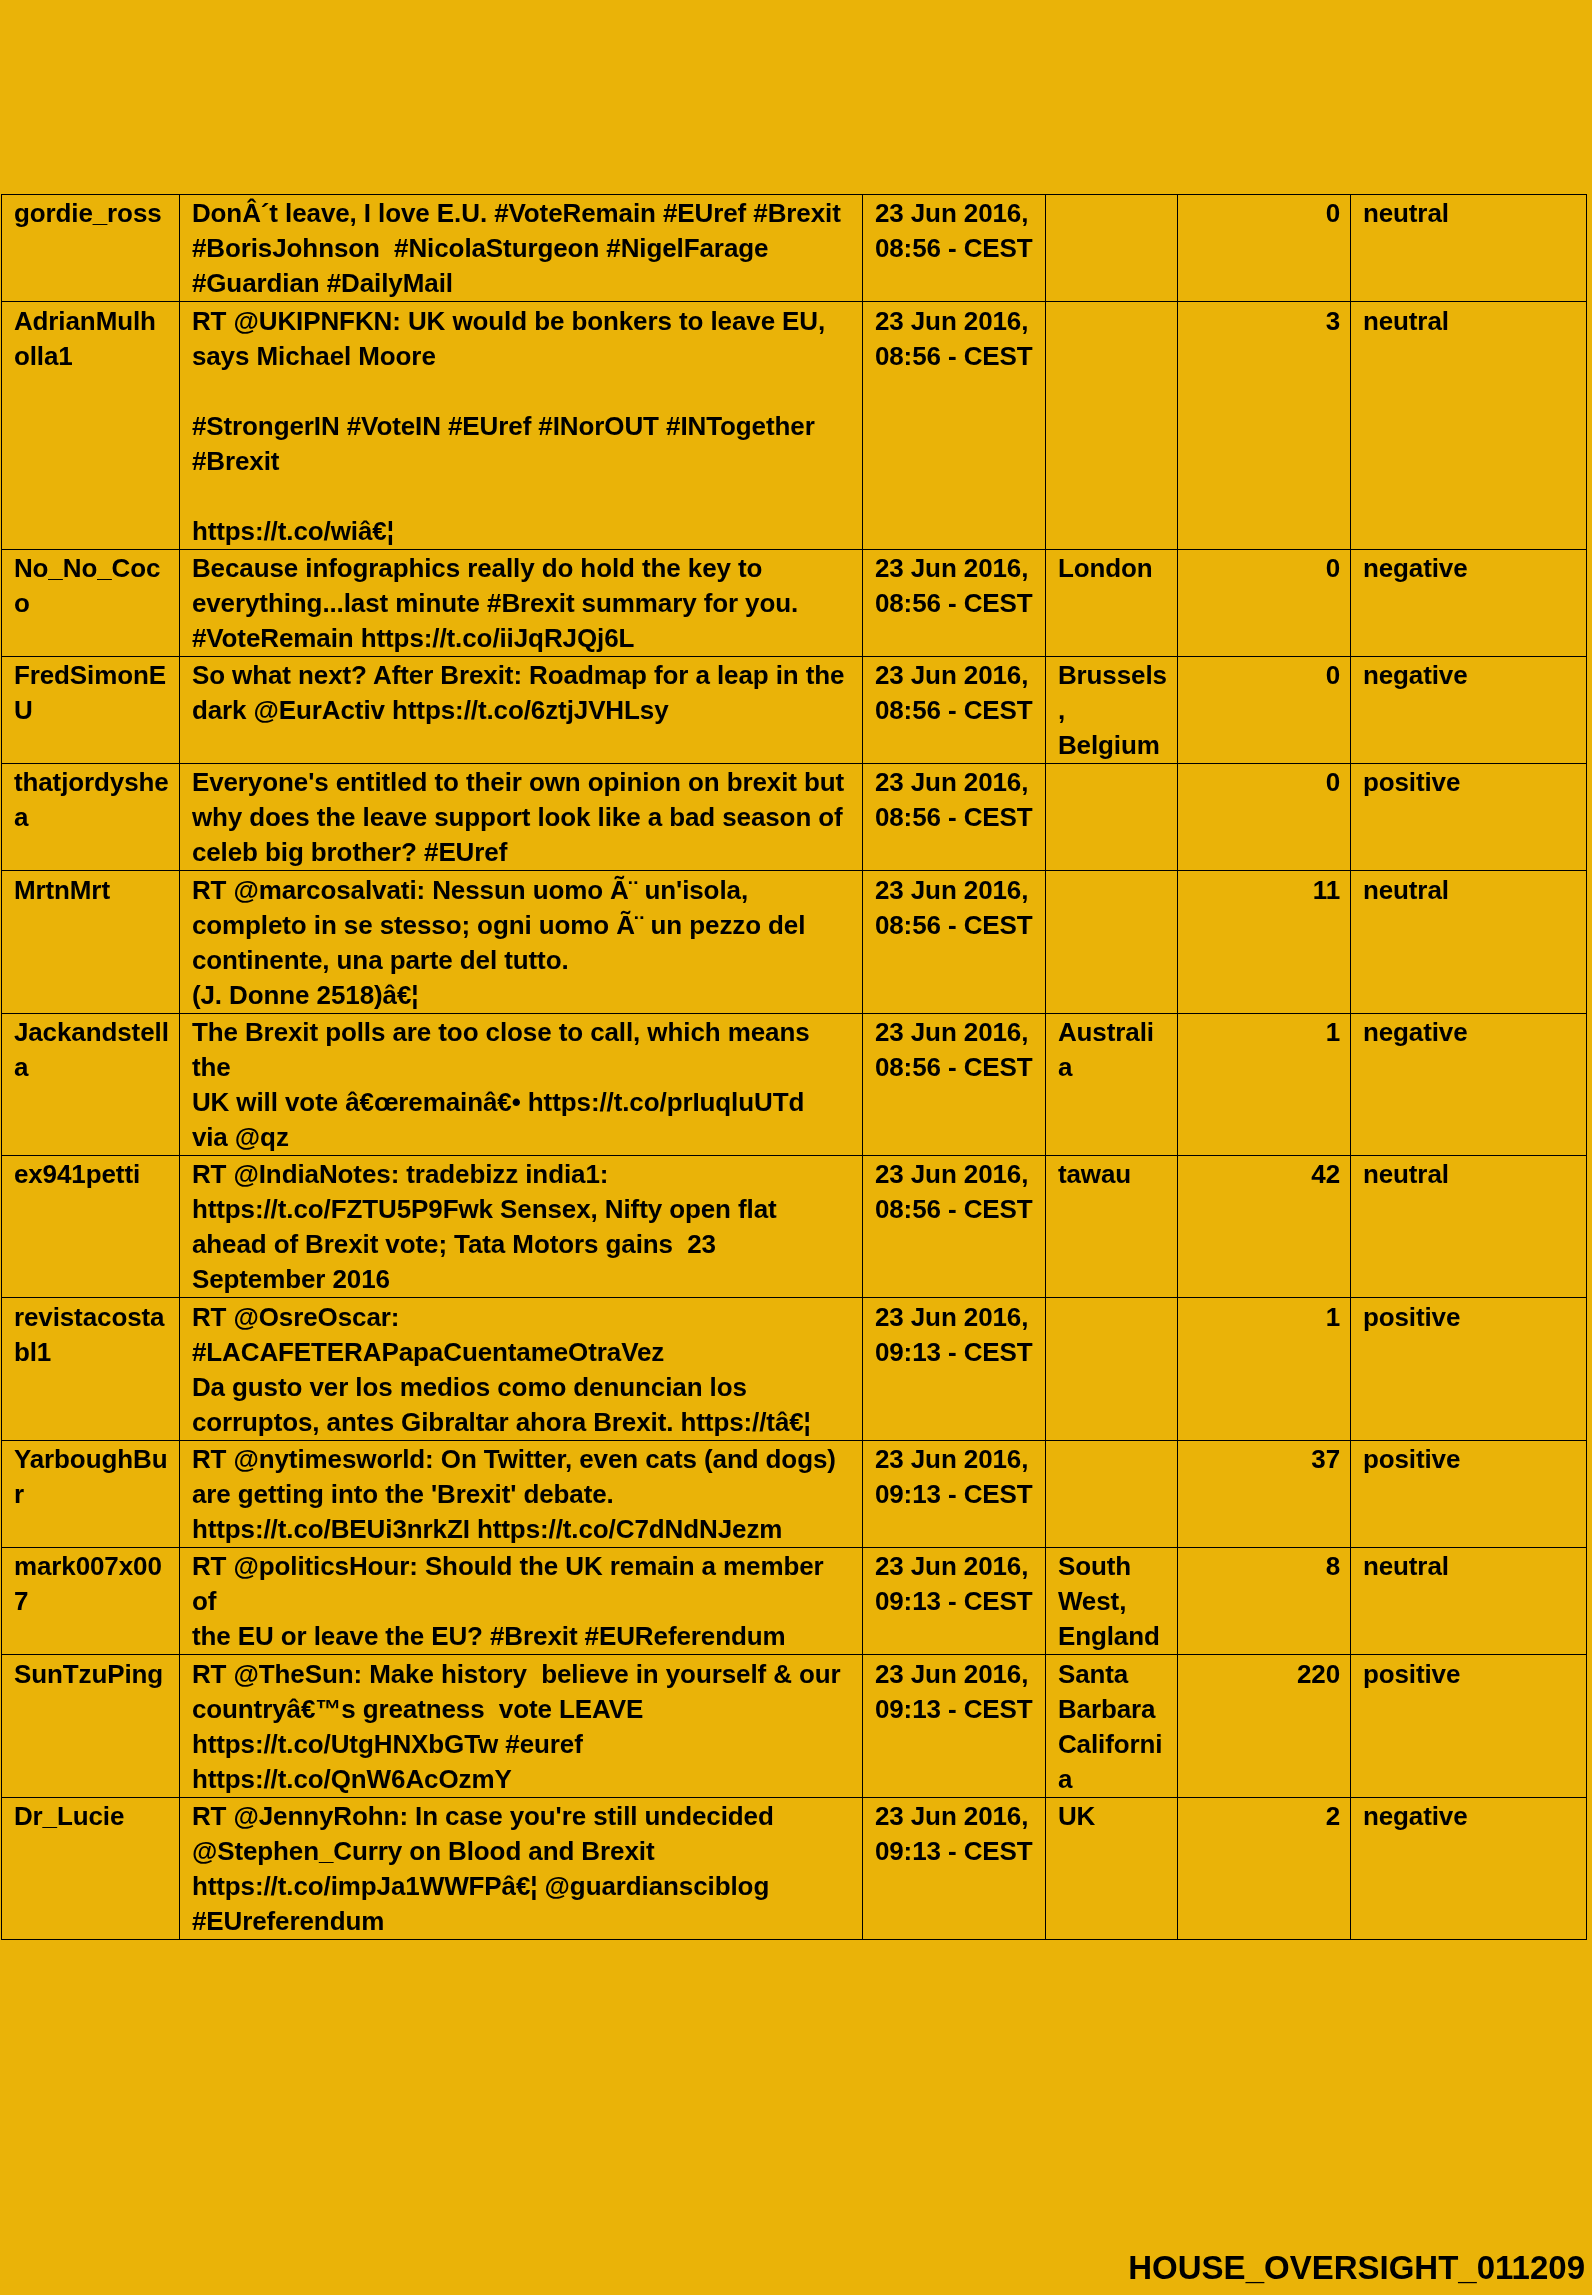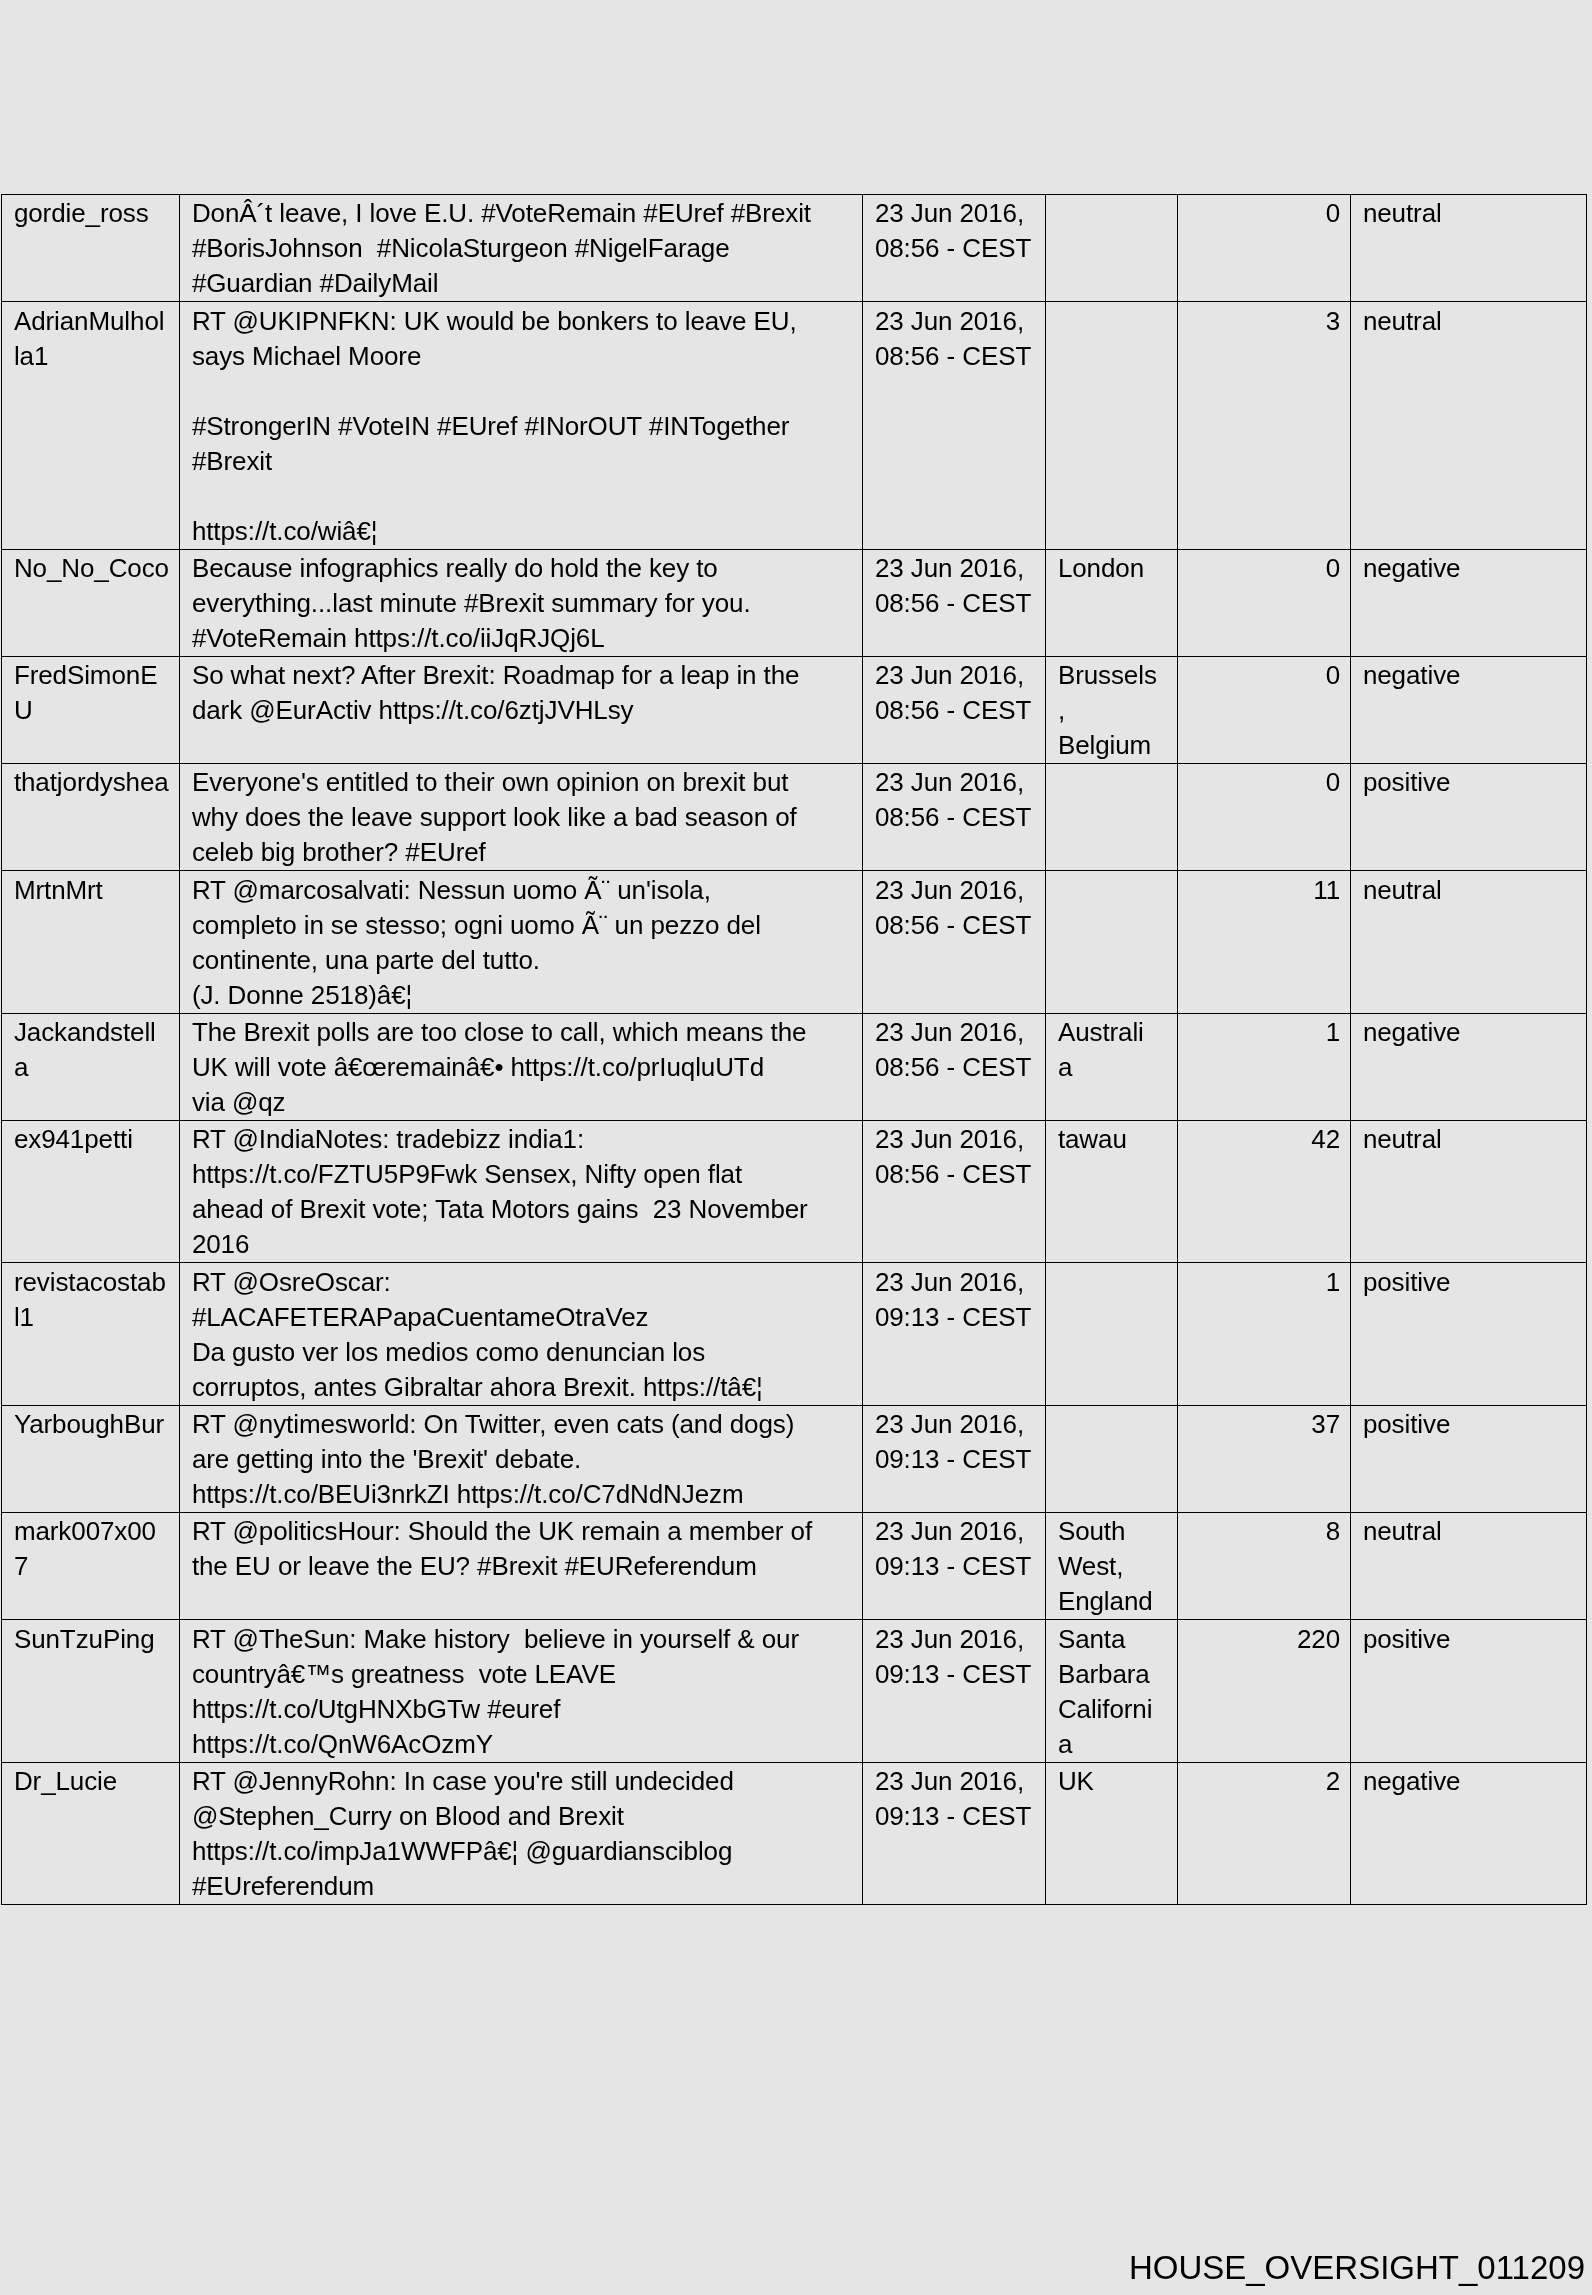--- a/index.html
+++ b/index.html
@@ -13,22 +13,23 @@
     position: relative;
     font-family: "Liberation Sans", "DejaVu Sans", sans-serif;
     color: #000000;
     -webkit-font-smoothing: antialiased;
   }
   .page {
     position: absolute;
     left: 0; top: 0;
     width: 1592px;
     height: 2295px;
-    background: #e5e5e5;
+    background: #eab308;
     overflow: hidden;
+    font-weight: bold;
   }
   table.tweets {
     position: absolute;
     left: 1.3px;
     top: 194px;
     width: 1585px;
     border-collapse: collapse;
     table-layout: fixed;
   }
   table.tweets td {
@@ -151,21 +152,21 @@
 08:56 - CEST</td>
           <td class="c-location">Australi
 a</td>
           <td class="c-count">1</td>
           <td class="c-sentiment">negative</td>
         </tr>
         <tr>
           <td class="c-username">ex941petti</td>
           <td class="c-text">RT @IndiaNotes: tradebizz india1:
 https://t.co/FZTU5P9Fwk Sensex, Nifty open flat
-ahead of Brexit vote; Tata Motors gains  23 November 2016</td>
+ahead of Brexit vote; Tata Motors gains  23 September 2016</td>
           <td class="c-date">23 Jun 2016,
 08:56 - CEST</td>
           <td class="c-location">tawau</td>
           <td class="c-count">42</td>
           <td class="c-sentiment">neutral</td>
         </tr>
         <tr>
           <td class="c-username">revistacostabl1</td>
           <td class="c-text">RT @OsreOscar: #LACAFETERAPapaCuentameOtraVez
 Da gusto ver los medios como denuncian los

